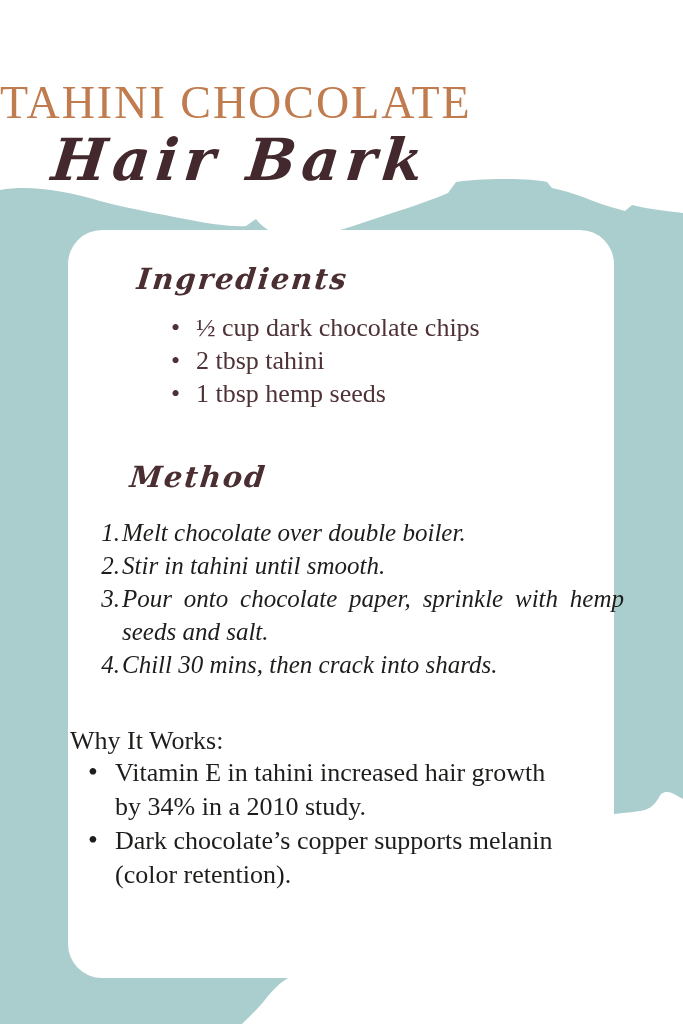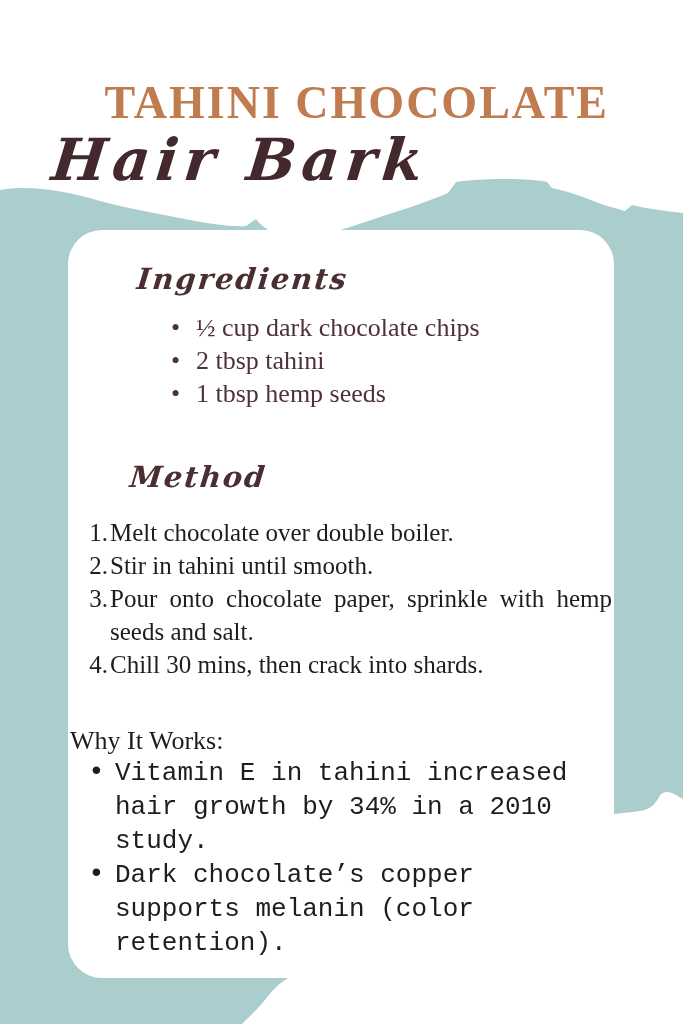--- a/index.html
+++ b/index.html
@@ -21,23 +21,23 @@
     top: 0;
     width: 683px;
     height: 1024px;
   }
   .title {
     position: absolute;
     left: 0;
     top: 76px;
     width: 609px;
     margin: 0;
-    text-align: right;
+    text-align: left;
     font-family: "Liberation Serif", serif;
-    font-weight: 700;
+    font-weight: 400;
     font-size: 46px;
     letter-spacing: 2px;
     color: #c07b4e;
     white-space: nowrap;
   }
   .subtitle {
     position: absolute;
     left: 52px;
     top: 126px;
     font-family: "DejaVu Serif", serif;
@@ -89,24 +89,25 @@
   .ing-list li::before {
     content: "\2022";
     position: absolute;
     left: 0;
     top: 0;
     font-size: 26px;
     color: #4e3236;
   }
   .method-list {
     position: absolute;
-    left: 42px;
+    left: 54px;
     top: 286px;
     width: 502px;
     counter-reset: step;
+    font-style: italic;
   }
   .method-list li {
     position: relative;
     counter-increment: step;
     font-size: 25px;
     line-height: 33px;
     color: #1e1d1b;
     text-align: justify;
   }
   .method-list li::before {
@@ -130,21 +131,20 @@
     left: 20px;
     top: 526px;
     width: 482px;
   }
   .why-list li {
     position: relative;
     padding-left: 27px;
     font-size: 26px;
     line-height: 34px;
     color: #1e1d1b;
-    font-family: Liberation Mono, monospace;
   }
   .why-list li::before {
     content: "\2022";
     position: absolute;
     left: 0;
     top: -1px;
     font-size: 28px;
     color: #1e1d1b;
   }
 </style>

